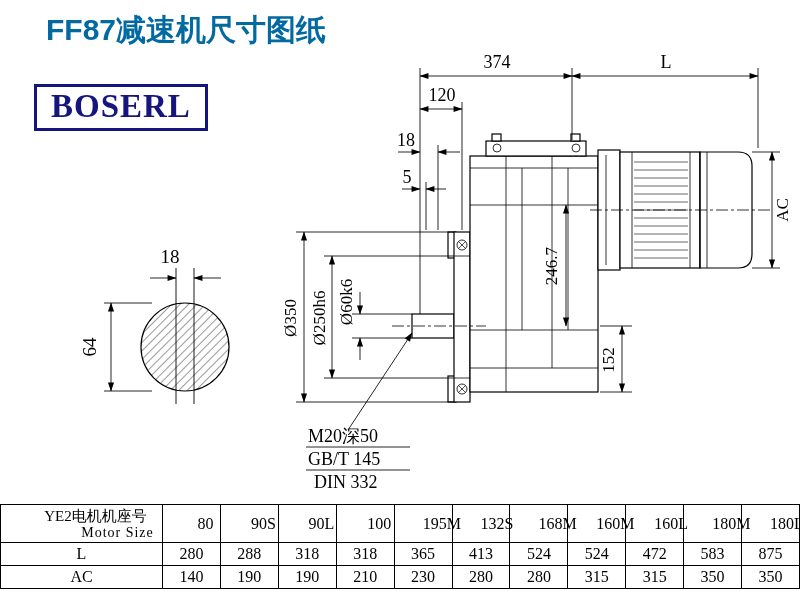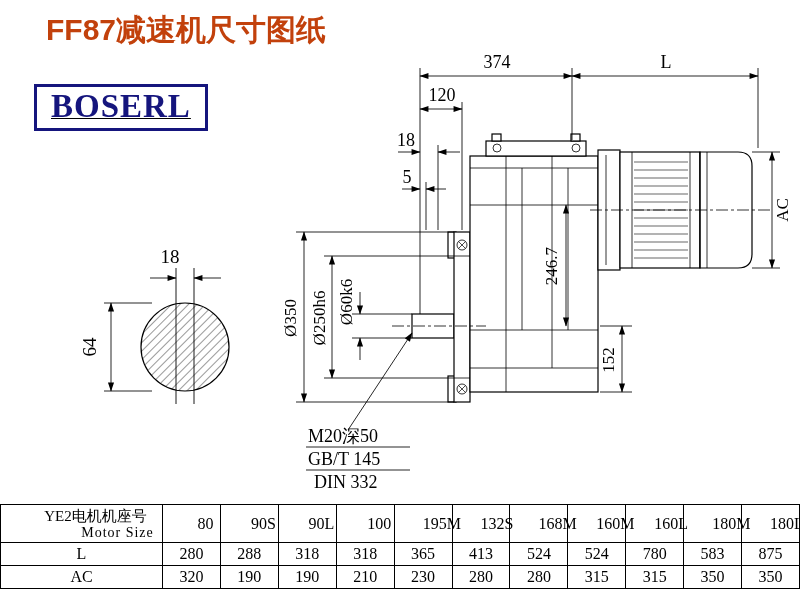--- a/index.html
+++ b/index.html
@@ -2,25 +2,25 @@
 <html><head>
 <meta charset="utf-8">
 <style>
   * { margin:0; padding:0; box-sizing:border-box; }
   html,body { width:800px; height:614px; background:#ffffff; overflow:hidden; }
   body { position:relative; font-family:"Liberation Serif", serif; color:#000; }
 
   .page-title{
     position:absolute; left:46px; top:10px;
     font-family:"Liberation Sans", sans-serif;
-    font-weight:bold; font-size:30px; color:#c2410c; white-space:nowrap;
+    font-weight:bold; font-size:30px; color:#0369a1; white-space:nowrap;
   }
   .brand-box{
     position:absolute; left:34px; top:84px;
-    border:3px solid #15157d; padding:1px 14px 3px 14px; background:#fff;text-decoration:underline;
+    border:3px solid #15157d; padding:1px 14px 3px 14px; background:#fff;
   }
   .brand-box span{
     font-family:"Liberation Serif", serif; font-weight:bold;
     font-size:33px; color:#15157d; letter-spacing:1px;
   }
 
   svg.drawing{ position:absolute; left:0; top:0; }
   svg text{ font-family:"Liberation Serif", serif; fill:#000; stroke:none; }
 
   .table-wrap{ position:absolute; left:0; top:504px; width:800px; }
@@ -225,27 +225,27 @@
         <tr>
           <th>L</th>
           <td>280</td>
           <td>288</td>
           <td>318</td>
           <td>318</td>
           <td>365</td>
           <td>413</td>
           <td>524</td>
           <td>524</td>
-          <td>780</td>
+          <td>472</td>
           <td>583</td>
           <td>875</td>
         </tr>
         <tr>
           <th>AC</th>
-          <td>320</td>
+          <td>140</td>
           <td>190</td>
           <td>190</td>
           <td>210</td>
           <td>230</td>
           <td>280</td>
           <td>280</td>
           <td>315</td>
           <td>315</td>
           <td>350</td>
           <td>350</td>

